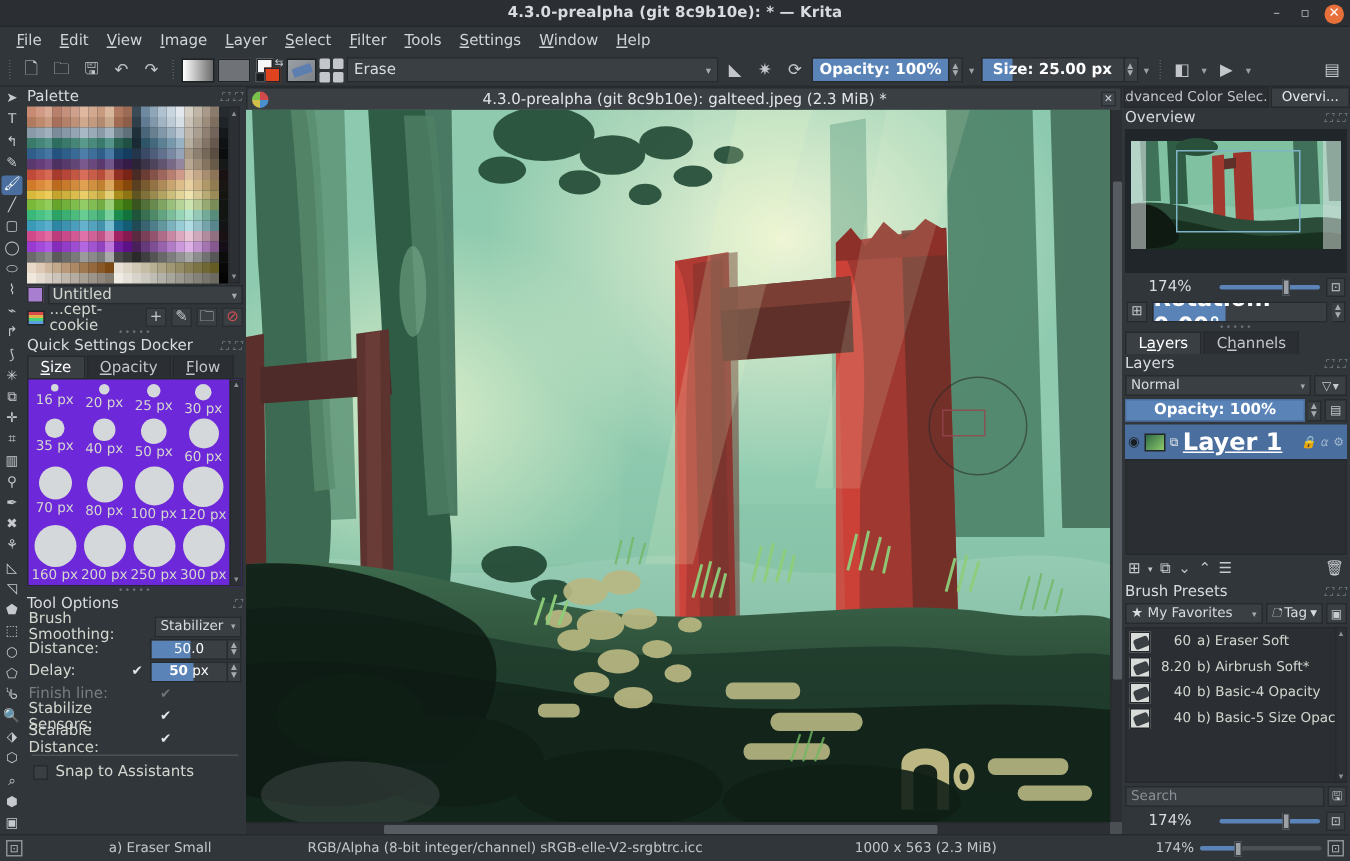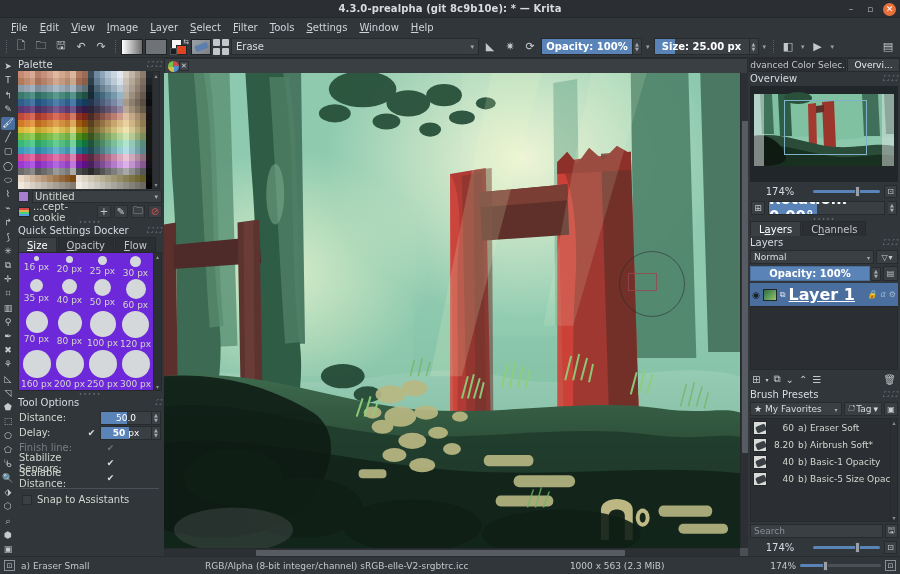--- a/index.html
+++ b/index.html
@@ -207,21 +207,21 @@
   .bp-search .fld { flex:1; height:14px; background:#3a3f44; border:1px solid #272b2e; display:flex; align-items:center;
      padding-left:3px; font-size:9px; color:#8b9096; }
   .bp-search .sv { width:13px; height:14px; background:#3a3f44; border:1px solid #272b2e; display:flex;
      align-items:center; justify-content:center; font-size:8px; color:#c6cace; }
 
   
   .statusbar { height: 18px; background:#31363b; display:flex; align-items:center; padding: 0 4px; gap:6px;
       border-top:1px solid #272b2e; flex: 0 0 18px; font-size:9px; color:#c3c7cb; }
   .sb-icon { width:11px; height:11px; border:1px solid #8b9096; display:flex; align-items:center; justify-content:center;
       font-size:7px; color:#c3c7cb; }
-  .sb-brush { width:120px; }
+  .sb-brush { width:120px;text-align:right; }
   .sb-color { flex: 0 0 auto; }
   .sb-spacer { flex:1; }
   .sb-dims { }
   .sb-zoom { display:flex; align-items:center; gap:4px; width:130px; }
   .sb-zoom .zz { width:30px; text-align:right; }
   .sb-slider { flex:1; position:relative; height:11px; display:flex; align-items:center; }
   .sb-slider .tr { height:3px; width:100%; background:#4a5056; border-radius:2px; }
   .sb-slider .trf { position:absolute; left:0; top:4px; height:3px; width:30%; background:#5a84b8; border-radius:2px; }
   .sb-slider .kn { position:absolute; left:28%; width:5px; height:10px; background:#9aa0a6; border:1px solid #3a3f44; }
 </style>
@@ -872,20 +872,27 @@
       <div class="grip">•••••</div>
 
       <div class="docker-title">
         <span>Tool Options</span>
         <span class="dt-icons">
             <i>⛶</i>
           </span>
       </div>
       <div class="topt">
         <div class="topt-row">
+          <span class="lab">Brush Smoothing:</span>
+          <span class="combo-sm">
+            <span>Stabilizer</span>
+            <span class="caret">▾</span>
+          </span>
+        </div>
+        <div class="topt-row">
           <span class="lab">Distance:</span>
           <span class="num-field">
             <span class="fill" style="width:52%"></span>
             <span class="txt">50.0</span>
           </span>
           <span class="num-arrows">
               <span>▲</span>
               <span>▼</span>
             </span>
         </div>
@@ -917,20 +924,21 @@
         <div class="snaprow">
           <span class="snapbox"></span>
           <span>Snap to Assistants</span>
         </div>
       </div>
     </div>
 
     <div class="canvascol">
       <div class="doctab">
         <span class="kicon"></span>
+        <span class="tt">4.3.0-prealpha (git 8c9b10e): galteed.jpeg (2.3 MiB) *</span>
         <span class="x">✕</span>
       </div>
       <div class="canvaswrap">
         <div class="canvas-art">
           <svg width="100%" height="100%" viewBox="0 0 580 470" preserveAspectRatio="none">
             <defs>
               <linearGradient id="sky" x1="0" y1="0" x2="0" y2="1">
                 <stop offset="0" stop-color="#9fd6c0"></stop>
                 <stop offset="0.45" stop-color="#a8d8c2"></stop>
                 <stop offset="1" stop-color="#6fae94"></stop>
@@ -1218,21 +1226,21 @@
               <span class="nm">a) Eraser Soft</span>
             </div>
             <div class="bp-item">
               <span class="pv"></span>
               <span class="sz">8.20</span>
               <span class="nm">b) Airbrush Soft*</span>
             </div>
             <div class="bp-item">
               <span class="pv"></span>
               <span class="sz">40</span>
-              <span class="nm">b) Basic-1 Opacity</span>
+              <span class="nm">b) Basic-4 Opacity</span>
             </div>
             <div class="bp-item">
               <span class="pv"></span>
               <span class="sz">40</span>
               <span class="nm">b) Basic-5 Size Opacity</span>
             </div>
             <div class="bp-item"></div>
           </div>
         <div class="bp-scroll">
           <span>▴</span>

